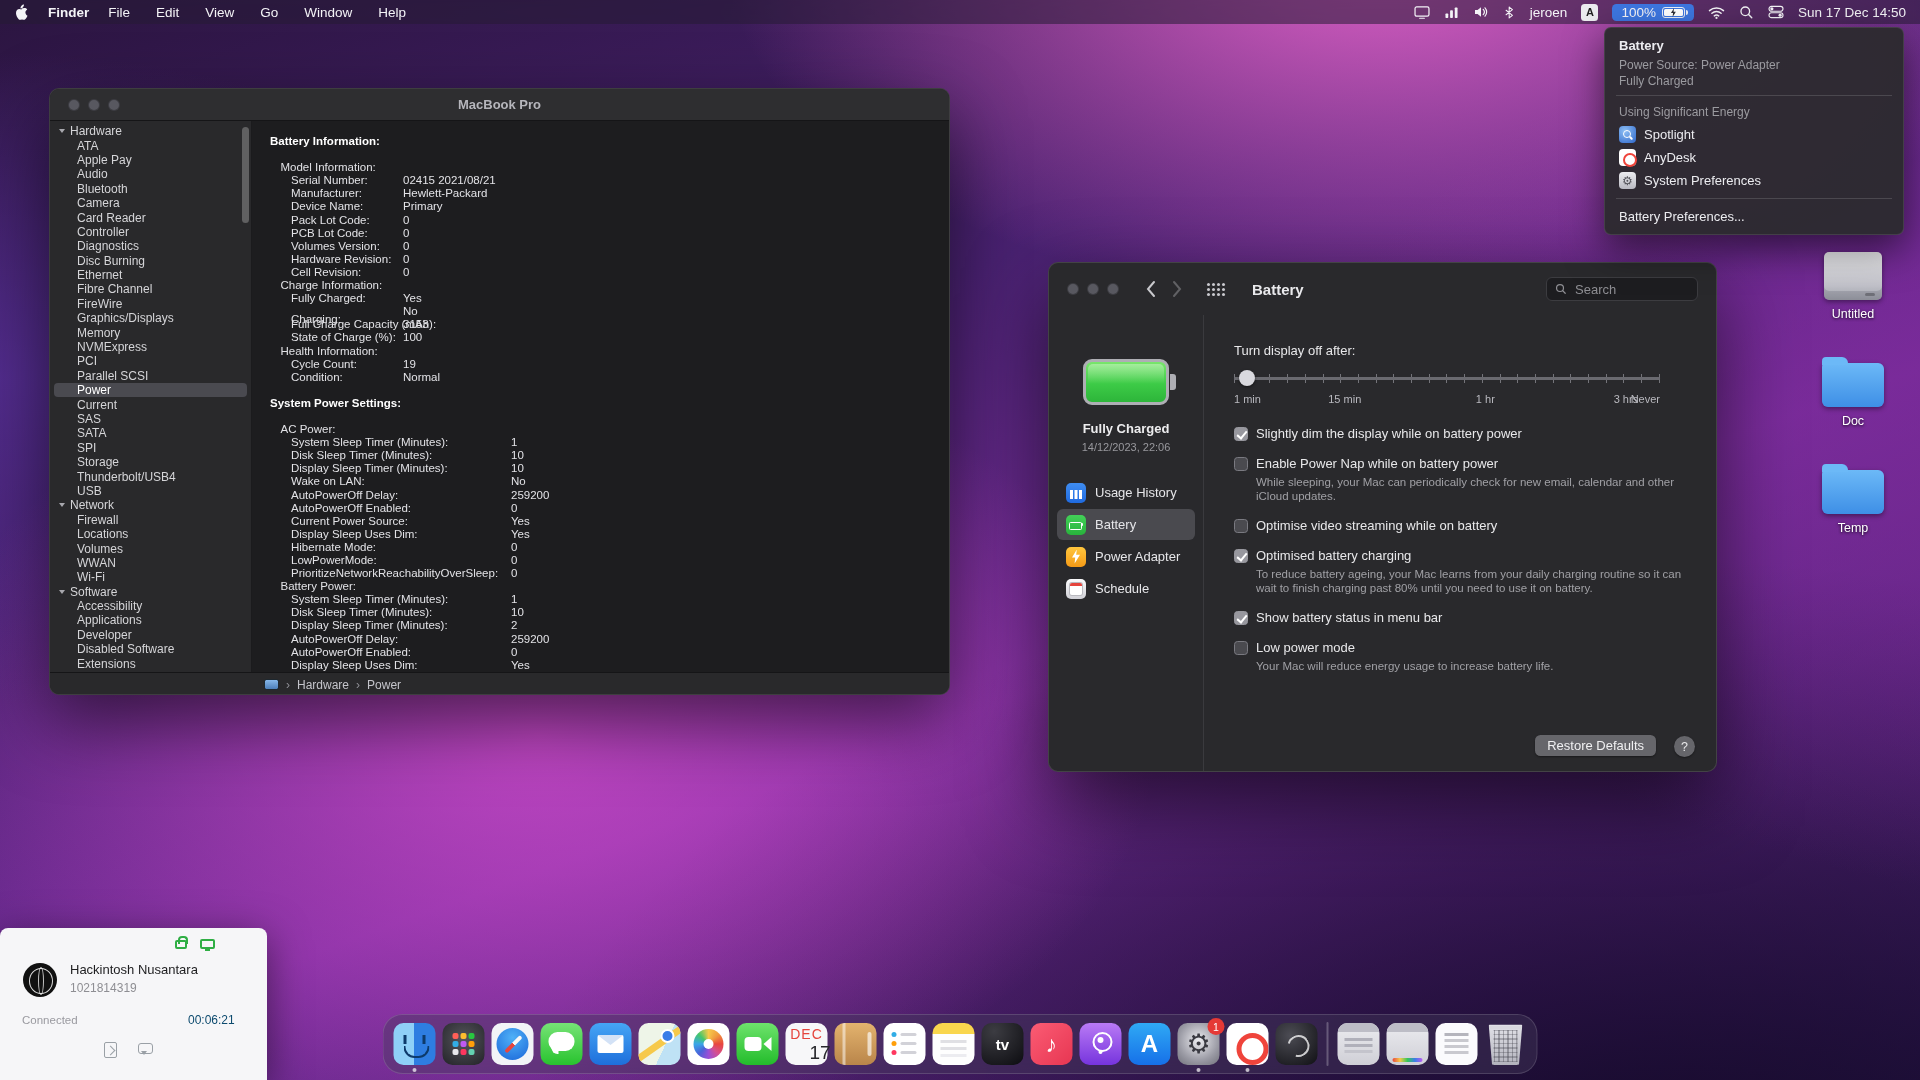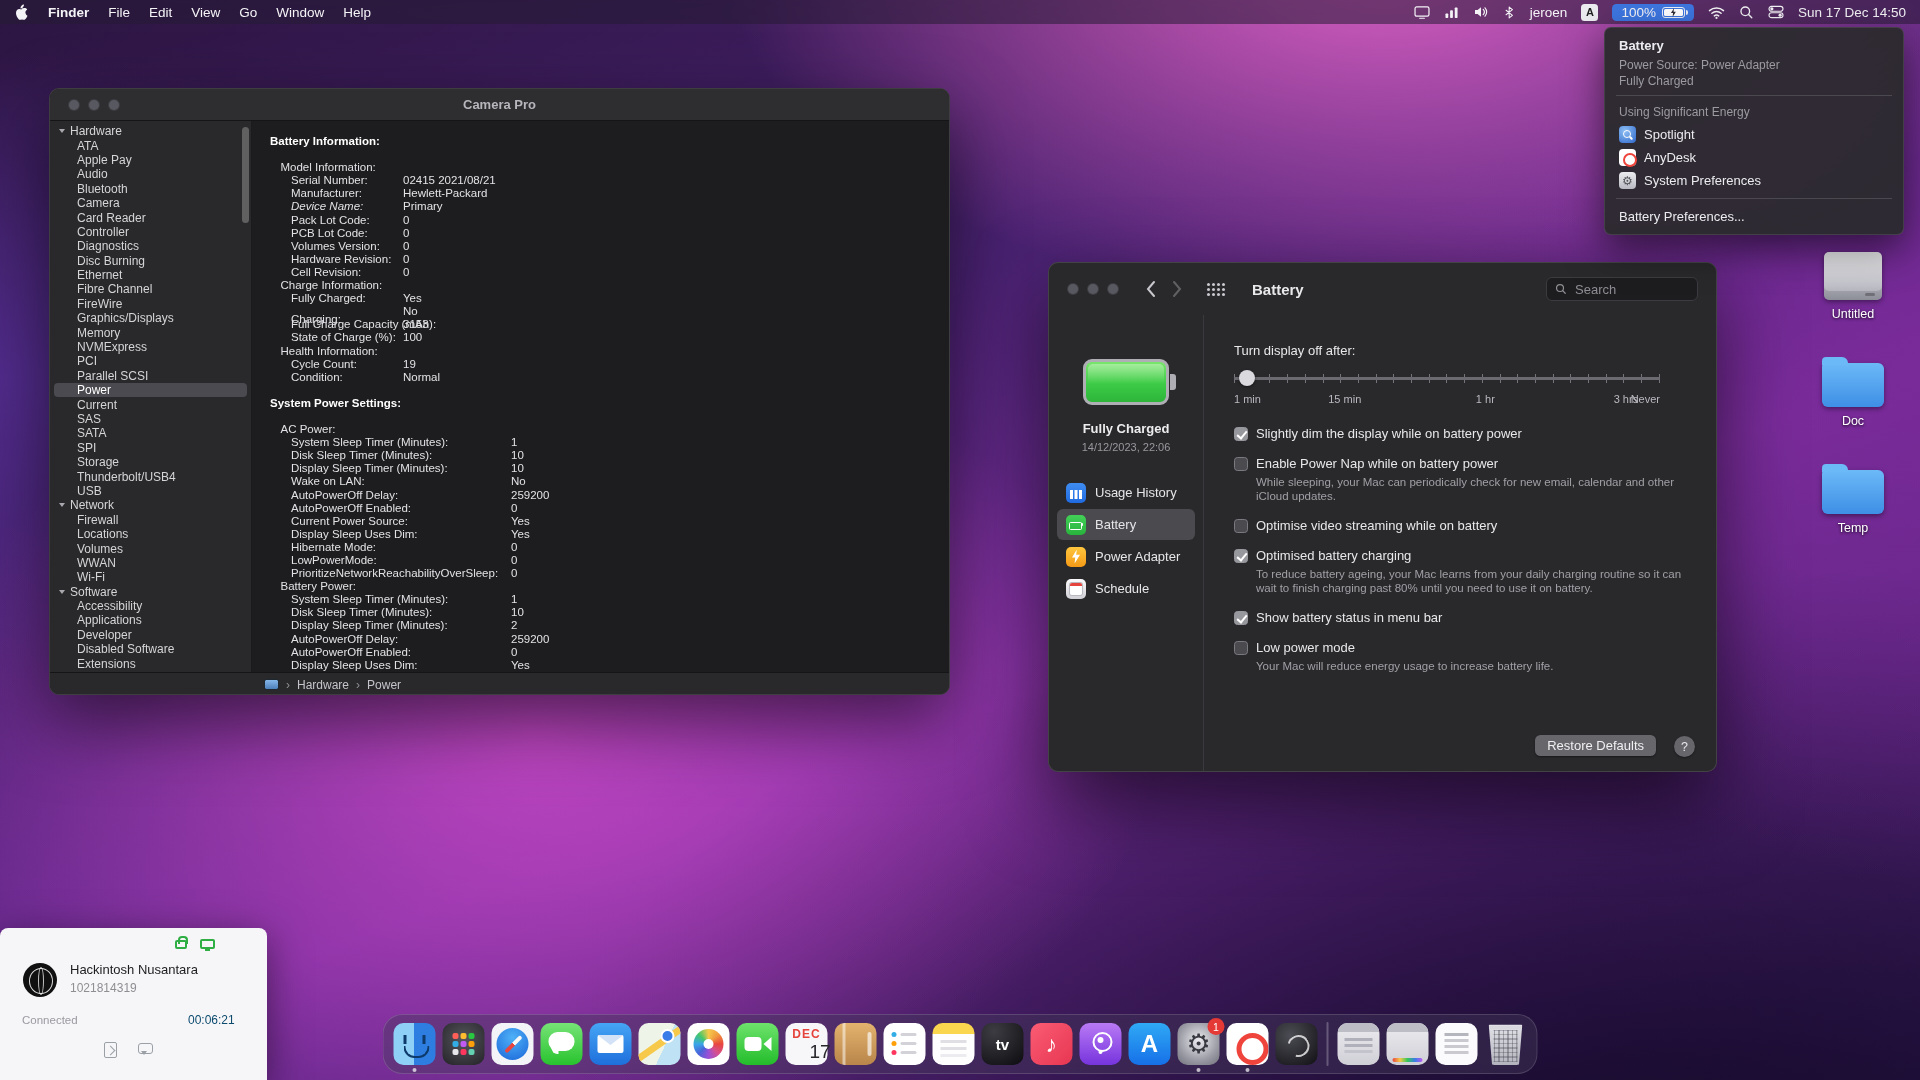--- a/index.html
+++ b/index.html
@@ -13,21 +13,21 @@
       radial-gradient(1000px 650px at 28% 68%, rgba(216,78,208,.75), rgba(216,78,208,0) 62%),
       radial-gradient(900px 500px at 0% 35%, rgba(90,50,160,.70), rgba(90,50,160,0) 65%),
       radial-gradient(1600px 900px at 85% 110%, rgba(18,8,38,.95), rgba(18,8,38,0) 70%),
       linear-gradient(160deg,#2b1540 0%,#4a2272 35%,#7b2e9e 60%,#321a56 100%);
   }
   
   .menubar{position:absolute;top:0;left:0;width:100%;height:24px;z-index:50;display:flex;align-items:center;
     padding:0 14px;background:rgba(38,28,52,.55);backdrop-filter:blur(30px);color:#f4f4f7;font-size:13.5px;}
   .mb-left{display:flex;align-items:center;gap:19px;}
   .mb-appname{font-weight:700;}
-  .mb-menus{display:flex;gap:19px;}
+  .mb-menus{display:flex;gap:26px;}
   .mb-right{margin-left:auto;display:flex;align-items:center;gap:14px;}
   .mb-icon{display:flex;align-items:center;}
   .mb-input{width:17px;height:17px;border-radius:3.5px;background:#ececf0;color:#222;font-size:11px;font-weight:700;
     display:flex;align-items:center;justify-content:center;}
   .mb-batt-wrap{display:flex;align-items:center;gap:6px;background:var(--accent);border-radius:4.5px;padding:2px 9px;height:17px;}
   .mb-bat{position:relative;width:23px;height:11px;border:1px solid rgba(244,244,247,.95);border-radius:3px;}
   .mb-bat::after{content:"";position:absolute;right:-4.5px;top:2px;width:2.5px;height:5px;background:rgba(244,244,247,.95);border-radius:0 2px 2px 0;}
   .mb-bat-fill{position:absolute;inset:1px;background:#fff;border-radius:1.5px;}
   .mb-bat-bolt{position:absolute;left:7px;top:0.5px;width:7px;height:9px;background:#2d2d33;
     clip-path:polygon(60% 0,15% 55%,45% 55%,38% 100%,85% 42%,52% 42%);}
@@ -208,21 +208,21 @@
   [data-icon="maps"] .art::before{content:"";position:absolute;left:-6px;top:16px;width:58px;height:7px;background:#f6c94a;transform:rotate(-35deg);}
   [data-icon="maps"] .art::after{content:"";position:absolute;right:6px;top:6px;width:10px;height:10px;border-radius:50%;background:#3a7de8;border:2px solid #fff;}
   [data-icon="photos"] .art{background:#fff;}
   [data-icon="photos"] .art::before{content:"";position:absolute;left:6px;top:6px;width:30px;height:30px;border-radius:50%;
     background:conic-gradient(#f6c94a,#f09a3e,#e8463e,#d64f8e,#9a4fd6,#4a63d9,#3aa6e8,#45c76a,#f6c94a);}
   [data-icon="photos"] .art::after{content:"";position:absolute;left:16px;top:16px;width:10px;height:10px;border-radius:50%;background:#fff;}
   [data-icon="facetime"] .art{background:linear-gradient(#6ee36c,#23bc2b);}
   [data-icon="facetime"] .art::before{content:"";position:absolute;left:8px;top:14px;width:17px;height:14px;background:#fff;border-radius:4px;}
   [data-icon="facetime"] .art::after{content:"";position:absolute;right:7px;top:14px;width:0;height:0;border:7px solid transparent;border-right:8px solid #fff;border-left:none;}
   [data-icon="calendar"] .art{background:#f7f7f9;}
-  [data-icon="calendar"] .sub{color:#e5443c;font-size:12px;font-weight:700;letter-spacing:1px;}
+  [data-icon="calendar"] .sub{color:#e5443c;font-size:14px;font-weight:400;letter-spacing:1px;}
   [data-icon="calendar"] .glyph{color:#28282c;font-size:19px;margin-top:1px;margin-left:27px;}
   [data-icon="contacts"] .art{background:linear-gradient(#e3b36e,#b9854a);}
   [data-icon="contacts"] .art::before{content:"";position:absolute;left:8px;top:0;width:3px;height:100%;background:rgba(255,255,255,.5);}
   [data-icon="contacts"] .art::after{content:"";position:absolute;right:5px;top:9px;width:4px;height:24px;border-radius:2px;background:rgba(255,255,255,.65);}
   [data-icon="reminders"] .art{background:#fff;}
   [data-icon="reminders"] .art::before{content:"";position:absolute;left:8px;top:9px;width:5px;height:5px;border-radius:50%;background:#32ade6;box-shadow:0 9px 0 #ff9f0a,0 18px 0 #ff375f;}
   [data-icon="reminders"] .art::after{content:"";position:absolute;left:17px;top:10px;width:16px;height:3px;border-radius:1.5px;background:#d2d2d8;box-shadow:0 9px 0 #d2d2d8,0 18px 0 #d2d2d8;}
   [data-icon="notes"] .art{background:linear-gradient(#f9d64d 0 11px,#fefefe 11px);}
   [data-icon="notes"] .art::before{content:"";position:absolute;left:8px;top:17px;width:26px;height:2.5px;background:#e0e0e4;box-shadow:0 7px 0 #e0e0e4,0 14px 0 #ececf0;}
   [data-icon="tv"] .art{background:radial-gradient(circle at 30% 20%,#3c3c42,#0c0c10);}
@@ -362,21 +362,21 @@
   <div class="bm-item bm-footer">Battery Preferences...</div>
 </div>
 
 <div class="sysinfo">
   <div class="si-titlebar">
     <span class="lights">
       <span class="tl"></span>
       <span class="tl"></span>
       <span class="tl"></span>
     </span>
-    <span class="si-title">Camera Pro</span>
+    <span class="si-title">MacBook Pro</span>
   </div>
   <div class="si-body">
     <div class="si-sidebar">
 
       <span class="si-scrollbar"></span>
 
         <div class="si-side-row sec">
           <span class="chev"></span>
           <span>Hardware</span>
         </div>
@@ -536,21 +536,21 @@
         <div class="si-row bold"><span class="si-label">Battery Information:</span></div>
 
         <div class="si-row"><span class="si-label"></span></div>
 
         <div class="si-row"><span class="si-label" style="padding-left: 10.5px;">Model Information:</span></div>
 
         <div class="si-row"><span class="si-label" style="padding-left: 21px;">Serial Number:</span><span class="si-value" style="left: 133px;">02415 2021/08/21</span></div>
 
         <div class="si-row"><span class="si-label" style="padding-left: 21px;">Manufacturer:</span><span class="si-value" style="left: 133px;">Hewlett-Packard</span></div>
 
-        <div class="si-row"><span class="si-label" style="padding-left: 21px; font-style: italic;">Device Name:</span><span class="si-value" style="left: 133px;">Primary</span></div>
+        <div class="si-row"><span class="si-label" style="padding-left: 21px;">Device Name:</span><span class="si-value" style="left: 133px;">Primary</span></div>
 
         <div class="si-row"><span class="si-label" style="padding-left: 21px;">Pack Lot Code:</span><span class="si-value" style="left: 133px;">0</span></div>
 
         <div class="si-row"><span class="si-label" style="padding-left: 21px;">PCB Lot Code:</span><span class="si-value" style="left: 133px;">0</span></div>
 
         <div class="si-row"><span class="si-label" style="padding-left: 21px;">Volumes Version:</span><span class="si-value" style="left: 133px;">0</span></div>
 
         <div class="si-row"><span class="si-label" style="padding-left: 21px;">Hardware Revision:</span><span class="si-value" style="left: 133px;">0</span></div>
 
         <div class="si-row"><span class="si-label" style="padding-left: 21px;">Cell Revision:</span><span class="si-value" style="left: 133px;">0</span></div>

